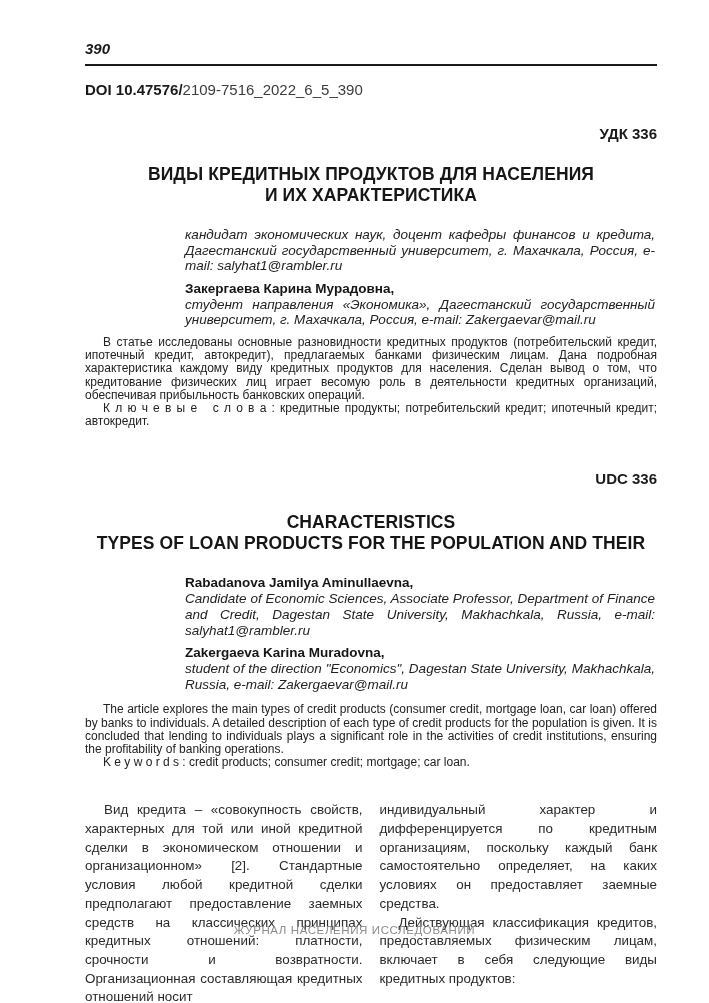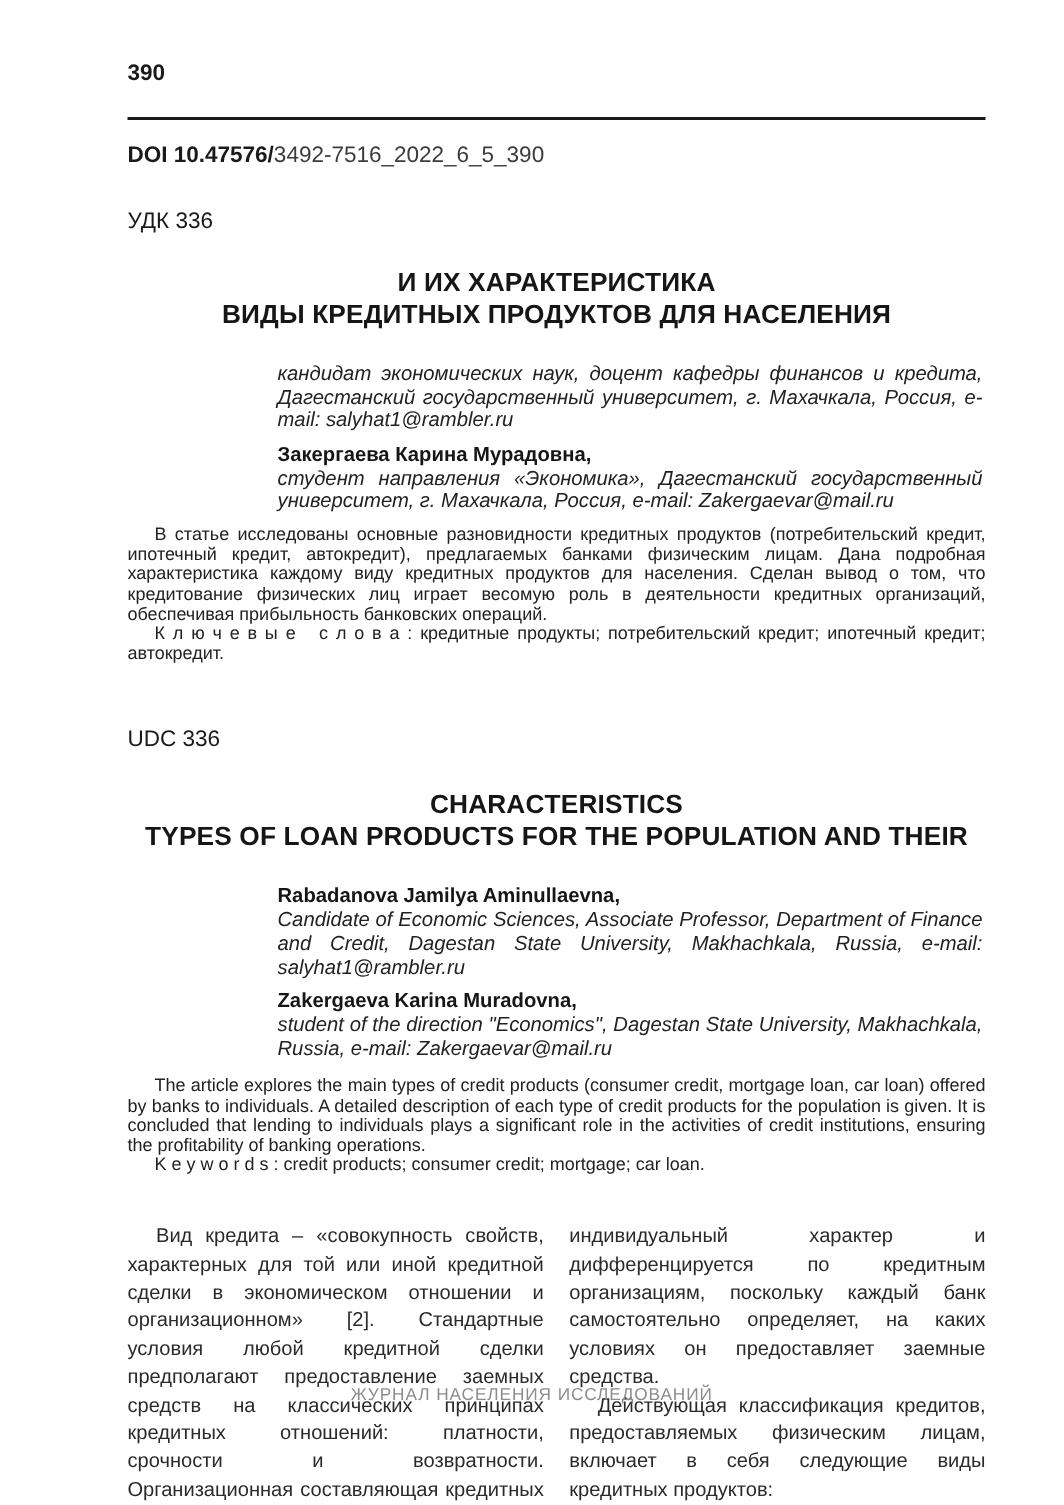--- a/index.html
+++ b/index.html
@@ -19,41 +19,43 @@
   .content {
     position: absolute;
     left: 85px;
     top: 0;
     width: 572px;
   }
   
   .page-header {
     padding-top: 40px;
     border-bottom: 2.5px solid #1a1a1a;
-    padding-bottom: 20px;
+    padding-bottom: 6px;
+    font-style: italic;
   }
   .page-number {
     font-size: 15px;
     font-weight: bold;
     line-height: 18px;
     color: #1a1a1a;
   }
   .doi-line {
     margin-top: 15px;
     font-size: 15px;
     line-height: 18px;
     color: #3c3c3c;
   }
   .doi-line .bold { font-weight: bold; color: #1a1a1a; }
   .udc-line {
     margin-top: 26px;
     font-size: 15px;
-    font-weight: normal;
+    font-weight: bold;
     color: #1a1a1a;
     line-height: 18px;
+    text-align: right;
   }
   
   .article-title {
     margin: 21px 0 0 0;
     text-align: center;
     font-size: 17.5px;
     font-weight: bold;
     line-height: 21px;
     color: #161616;
     letter-spacing: 0.1px;
@@ -131,28 +133,28 @@
 <body>
 
 <div class="page">
   <div class="content">
 
     <div class="page-header">
       <div class="page-number">390</div>
     </div>
 
     <div class="doi-line">
-      <span class="bold">DOI 10.47576/</span><span>3492-7516_2022_6_5_390</span>
+      <span class="bold">DOI 10.47576/</span><span>2109-7516_2022_6_5_390</span>
     </div>
 
     <div class="udc-line">УДК 336</div>
 
     <h1 class="article-title">
+      <span>ВИДЫ КРЕДИТНЫХ ПРОДУКТОВ ДЛЯ НАСЕЛЕНИЯ</span>
       <span>И ИХ ХАРАКТЕРИСТИКА</span>
-      <span>ВИДЫ КРЕДИТНЫХ ПРОДУКТОВ ДЛЯ НАСЕЛЕНИЯ</span>
     </h1>
 
     <div class="authors-block">
       <div class="author">
         <div class="author-affiliation">кандидат экономических наук, доцент кафедры финансов и кредита, Дагестанский государственный университет, г. Махачкала, Россия, e-mail: salyhat1@rambler.ru</div>
       </div>
       <div class="author">
         <div class="author-name">Закергаева Карина Мурадовна,</div>
         <div class="author-affiliation">студент направления «Экономика», Дагестанский государственный университет, г. Махачкала, Россия, e-mail: Zakergaevar@mail.ru</div>
       </div>

